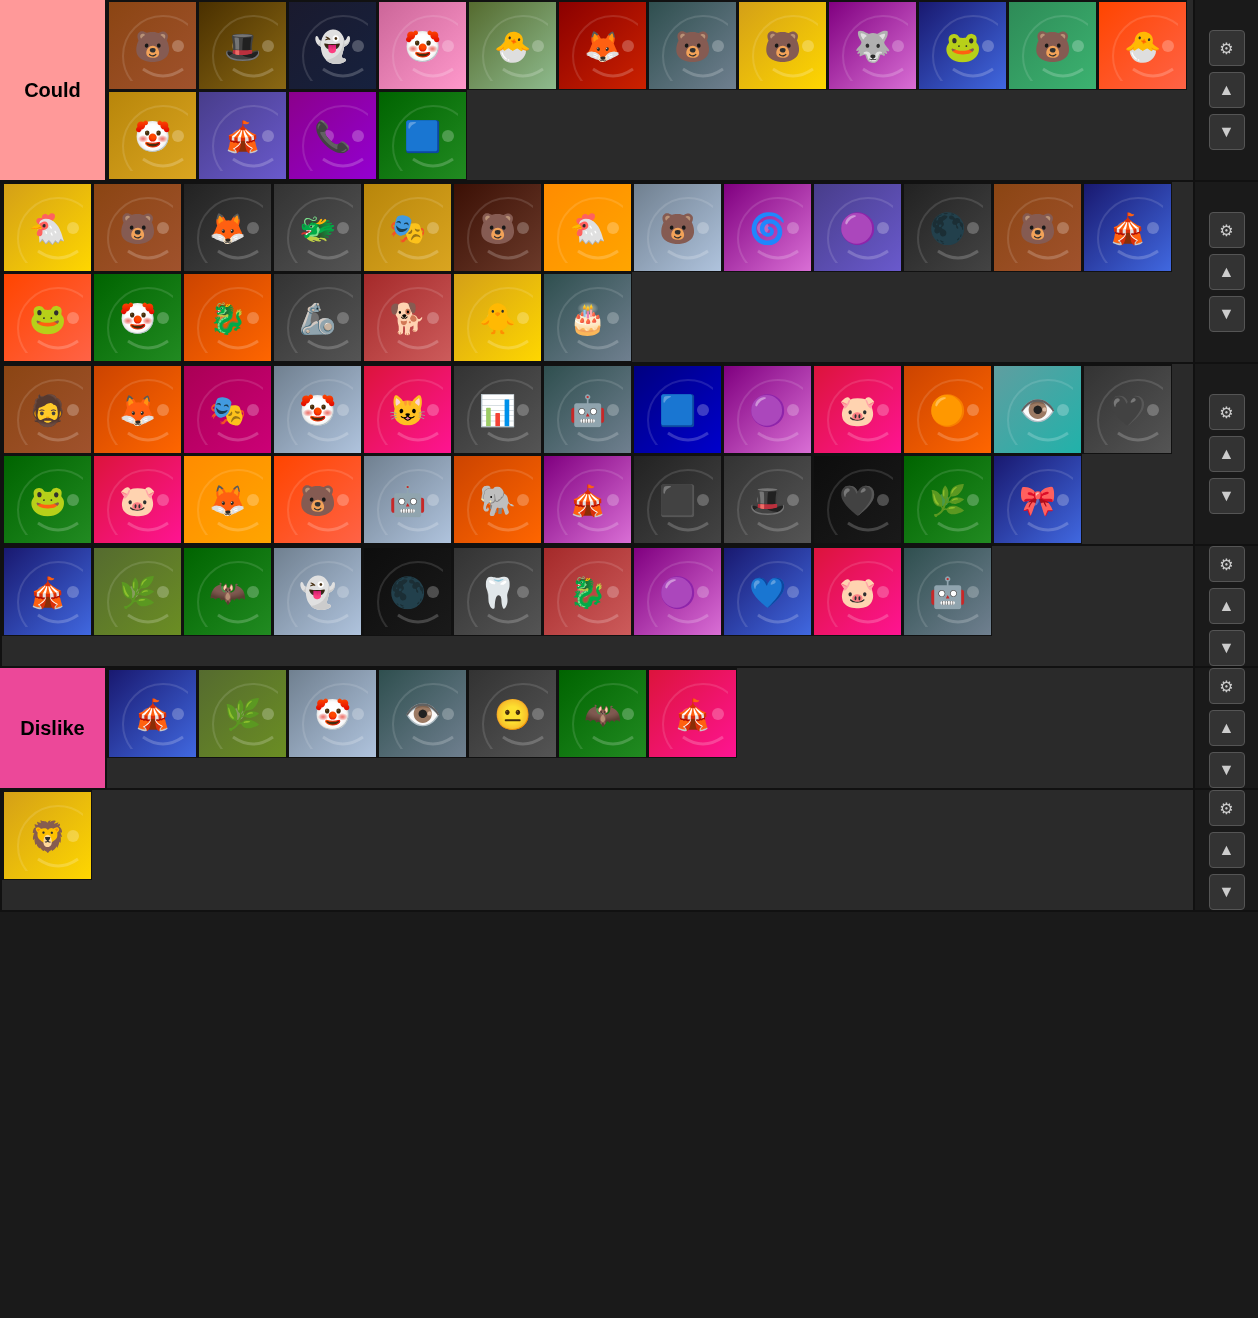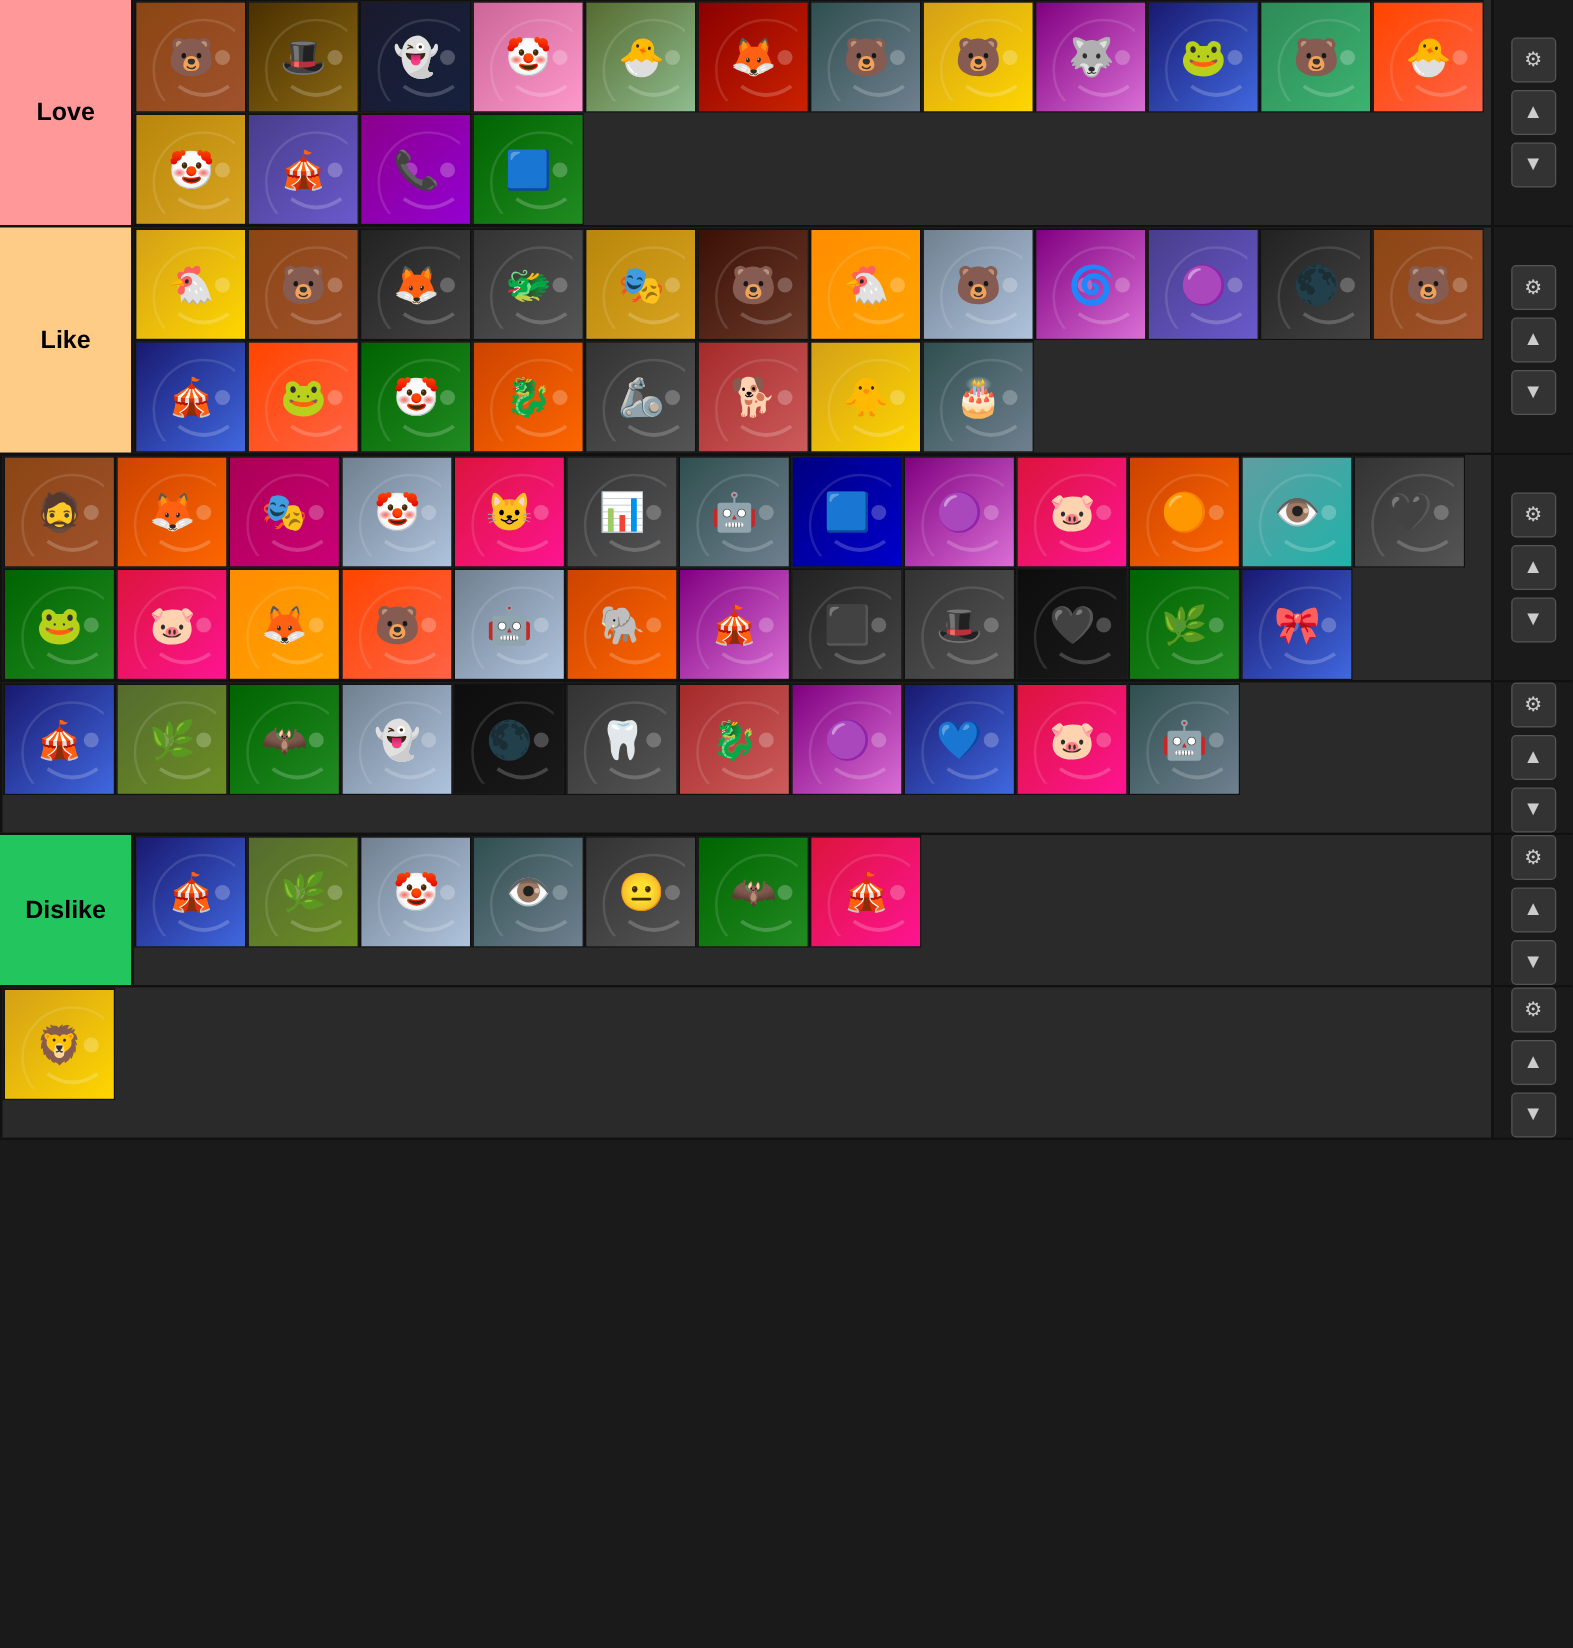--- a/index.html
+++ b/index.html
@@ -126,21 +126,21 @@
       width: 70px;
       height: 70px;
       opacity: 0.7;
     }
   </style>
 </head>
 <body>
 
 <div class="tier-list">
 <div class="tier-row">
-      <div class="tier-label" style="background-color: rgb(255, 153, 153);">Love</div>
+      <div class="tier-label" style="background-color: rgb(255, 153, 153);">Could</div>
       <div class="tier-items">
         <div class="tier-item">
           <div class="fnaf-char c1" style="width: 90px; height: 90px; display: flex; align-items: center; justify-content: center; font-size: 32px; border: 1px solid rgb(17, 17, 17); overflow: hidden; position: relative;">
             <svg width="90" height="90" style="position: absolute; opacity: 0.4;">
               <circle cx="45" cy="45" r="40" fill="none" stroke="rgba(255,255,255,0.3)" stroke-width="2"></circle>
               <circle cx="30" cy="35" r="6" fill="rgba(255,255,255,0.6)"></circle>
               <circle cx="60" cy="35" r="6" fill="rgba(255,255,255,0.6)"></circle>
               <path d="M 25 58 Q 45 72 65 58" fill="none" stroke="rgba(255,255,255,0.5)" stroke-width="3"></path>
             </svg>
             <span style="position: relative; z-index: 1; font-size: 30px;">🐻</span>
@@ -312,21 +312,20 @@
           </div>
         </div>
       </div>
       <div class="tier-controls">
         <div class="ctrl-btn">⚙</div>
         <div class="ctrl-btn">▲</div>
         <div class="ctrl-btn">▼</div>
       </div>
     </div>
     <div class="tier-row">
-      <div class="tier-label" style="background-color: rgb(255, 204, 136);">Like</div>
       <div class="tier-items">
         <div class="tier-item">
           <div class="fnaf-char c8" style="width: 90px; height: 90px; display: flex; align-items: center; justify-content: center; font-size: 32px; border: 1px solid rgb(17, 17, 17); overflow: hidden; position: relative;">
             <svg width="90" height="90" style="position: absolute; opacity: 0.4;">
               <circle cx="45" cy="45" r="40" fill="none" stroke="rgba(255,255,255,0.3)" stroke-width="2"></circle>
               <circle cx="30" cy="35" r="6" fill="rgba(255,255,255,0.6)"></circle>
               <circle cx="60" cy="35" r="6" fill="rgba(255,255,255,0.6)"></circle>
               <path d="M 25 58 Q 45 72 65 58" fill="none" stroke="rgba(255,255,255,0.5)" stroke-width="3"></path>
             </svg>
             <span style="position: relative; z-index: 1; font-size: 30px;">🐔</span>
@@ -956,21 +955,21 @@
           </div>
         </div>
       </div>
       <div class="tier-controls">
         <div class="ctrl-btn">⚙</div>
         <div class="ctrl-btn">▲</div>
         <div class="ctrl-btn">▼</div>
       </div>
     </div>
     <div class="tier-row">
-      <div class="tier-label" style="background-color: #22c55e;">Dislike</div>
+      <div class="tier-label" style="background-color: #ec4899;">Dislike</div>
       <div class="tier-items">
         <div class="tier-item">
           <div class="fnaf-char c10" style="width: 90px; height: 90px; display: flex; align-items: center; justify-content: center; font-size: 32px; border: 1px solid rgb(17, 17, 17); overflow: hidden; position: relative;">
             <svg width="90" height="90" style="position: absolute; opacity: 0.4;">
               <circle cx="45" cy="45" r="40" fill="none" stroke="rgba(255,255,255,0.3)" stroke-width="2"></circle>
               <circle cx="30" cy="35" r="6" fill="rgba(255,255,255,0.6)"></circle>
               <circle cx="60" cy="35" r="6" fill="rgba(255,255,255,0.6)"></circle>
               <path d="M 25 58 Q 45 72 65 58" fill="none" stroke="rgba(255,255,255,0.5)" stroke-width="3"></path>
             </svg>
             <span style="position: relative; z-index: 1; font-size: 30px;">🎪</span>

